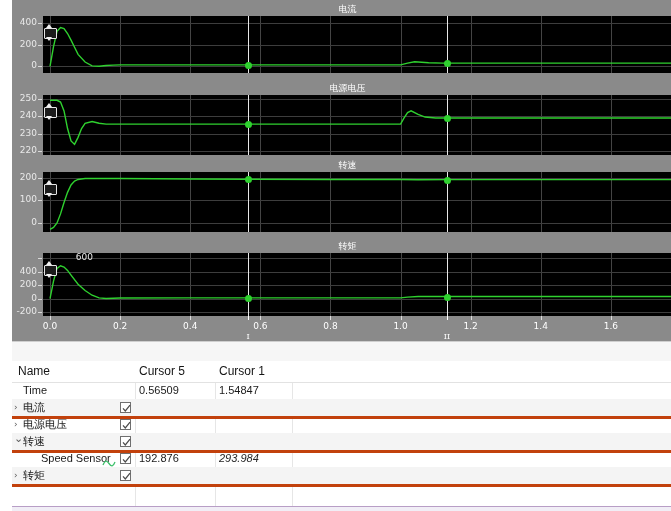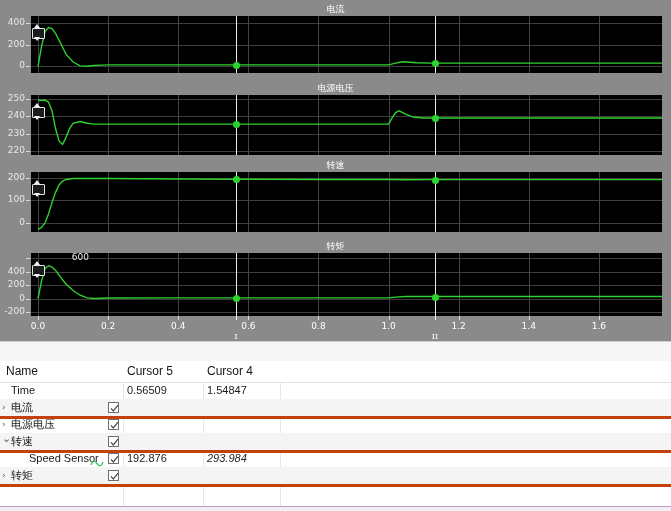--- a/index.html
+++ b/index.html
@@ -2,21 +2,21 @@
 <html><head>
 <meta charset="utf-8">
 <style>
   html,body{margin:0;padding:0;}
   body{
     width:671px;height:511px;overflow:hidden;
     background:#ffffff;
     font-family:"Liberation Sans", sans-serif;
     -webkit-font-smoothing:none;
   }
-  #root{position:relative;width:634px;height:511px;}
+  #root{position:relative;width:634px;height:511px;margin-left:12px;}
 
   
   .plot-area{
     position:absolute;left:0;top:0;width:671px;height:341px;
     background:#8a8a8a;
   }
   .plot-title{
     position:absolute;left:0;width:671px;height:12px;
     text-align:center;color:#ffffff;font-size:9px;line-height:12px;
     font-family:"DejaVu Sans", sans-serif;
@@ -265,21 +265,21 @@
             <div class="gridh" style="top: 5px;"></div>
             <svg width="631" height="63" style="position: absolute; left: 0px; top: 0px;">
               <path d="M7.01 45.57 L10.52 28.15 L14.02 15.41 L17.53 12.73 L21.03 14.07 L24.54 17.43 L28.04 22.12 L35.06 31.16 L42.07 37.53 L49.08 42.22 L56.09 44.90 L63.10 45.44 L77.12 45.04 L147.23 44.90 L205.11 44.90 L287.46 44.90 L357.57 44.90 L364.58 44.10 L375.09 43.56 L403.97 43.56 L497.79 43.56 L631.00 43.56 " fill="none" stroke="#2fd12f" stroke-width="1.4"></path>
             </svg>
             <div class="cursorline" style="left: 205.107px;"></div>
             <div class="cursordot" style="left: 205.107px; top: 44.9043px; background: rgb(47, 209, 47);"></div>
             <div class="cursorline" style="left: 403.966px;"></div>
             <div class="cursordot" style="left: 403.966px; top: 43.5638px; background: rgb(47, 209, 47);"></div>
           </div>
         </div>
-        <div class="ytick" style="left: 16px; width: 25px; top: 253.362px; padding-left: 48px;">600</div>
+        <div class="ytick" style="left: 8px; width: 25px; top: 253.362px; padding-left: 48px;">600</div>
         <div class="ytickdash" style="left: 26px; top: 258.362px;"></div>
         <div class="ytick" style="left: 0px; width: 25px; top: 266.766px;">400</div>
         <div class="ytickdash" style="left: 26px; top: 271.766px;"></div>
         <div class="ytick" style="left: 0px; width: 25px; top: 280.17px;">200</div>
         <div class="ytickdash" style="left: 26px; top: 285.17px;"></div>
         <div class="ytick" style="left: 0px; width: 25px; top: 293.574px;">0</div>
         <div class="ytickdash" style="left: 26px; top: 298.574px;"></div>
         <div class="ytick" style="left: 0px; width: 25px; top: 306.979px;">-200</div>
         <div class="ytickdash" style="left: 26px; top: 311.979px;"></div>
         <div class="axis-handle" style="left: 31px; top: 261px;">
@@ -323,21 +323,21 @@
 
 
     <div class="table">
       <div class="colsep" style="left:123px;top:0;height:151px;"></div>
       <div class="colsep" style="left:203px;top:0;height:151px;"></div>
       <div class="colsep" style="left:280px;top:0;height:151px;"></div>
       <div id="table-host">
           <div class="row head" style="top: 0px; height: 21px;">
             <div class="cell hdrtext name" style="height: 21px; line-height: 21px;">Name</div>
             <div class="cell hdrtext c1" style="height: 21px; line-height: 21px;">Cursor 5</div>
-            <div class="cell hdrtext c2" style="height: 21px; line-height: 21px;">Cursor 4</div>
+            <div class="cell hdrtext c2" style="height: 21px; line-height: 21px;">Cursor 1</div>
           </div>
           <div class="row" style="top: 21px;">
             <div class="cell name" style="left: 11px;">Time</div>
             <div class="cell c1">0.56509</div>
             <div class="cell c2">1.54847</div>
           </div>
           <div class="row alt" style="top: 38px;">
             <span class="expander" style="left: 2px;">›</span>
             <div class="cell name" style="left: 11px;">电流</div>
             <span class="chk" style="left: 108px;">

